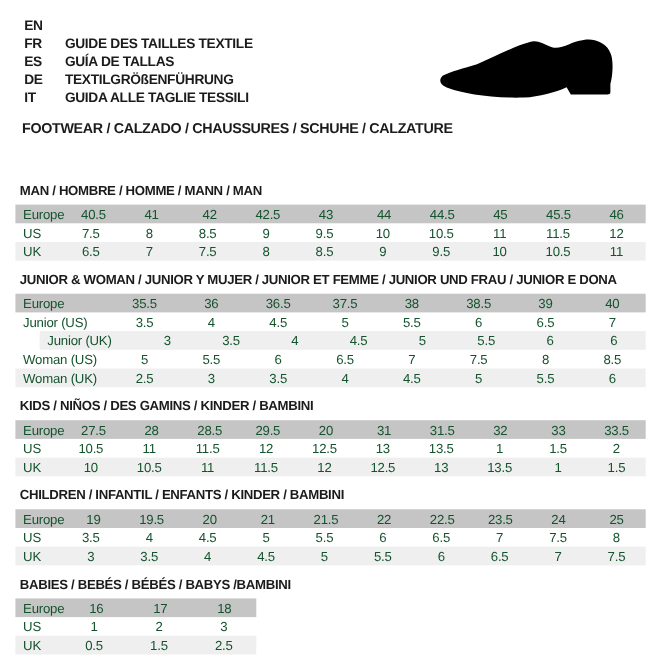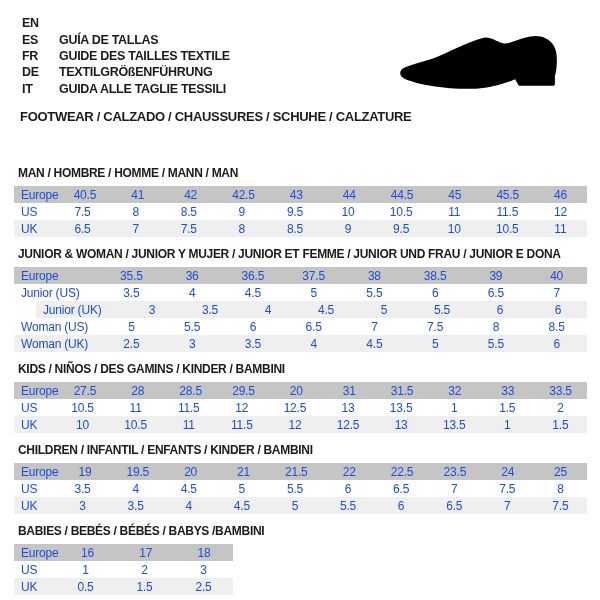--- a/index.html
+++ b/index.html
@@ -16,45 +16,45 @@
   .category-line { position:absolute; top:109px; left:20px;
                    font-weight:bold; font-size:13px; letter-spacing:-0.3px; }
   .shoe { position:absolute; top:27px; left:391px; width:180px; height:76px; }
   .shoe svg { display:block; width:100%; height:100%; }
   
   #sections { position:absolute; top:166px; left:14px; width:573px; }
   .size-section { margin-bottom:10px; }
   .tbl-title { font-weight:bold; font-size:12px; line-height:14px;
                letter-spacing:-0.3px; margin-bottom:6px; padding-left:4px;
                white-space:nowrap; }
-  .tbl { width:573px; font-size:12px; letter-spacing:-0.2px; color:#1d4ed8; }
+  .tbl { width:573px; font-size:12px; letter-spacing:-0.2px; color:#14532d; }
   .tbl.cols-3 { width:219px; }
   .row { display:flex; height:17px; align-items:center; }
   .row.head { background:#c5c5c5; }
   .row.stripe { background:#efefef; }
   .cell { flex:1 1 0; text-align:center; white-space:nowrap; }
   .cell.label { flex:0 0 42px; text-align:left; padding-left:7px; overflow:visible; }
   .tbl.cols-8 .cell.label { flex:0 0 87px; }
 </style>
 </head>
 <body>
 
 <div class="page">
 
   <div class="lang-list">
     <div class="lang-row">
       <span class="code">EN</span>
     </div>
     <div class="lang-row">
+      <span class="code">FR</span>
+      <span class="label">GUIDE DES TAILLES TEXTILE</span>
+    </div>
+    <div class="lang-row">
       <span class="code">ES</span>
       <span class="label">GUÍA DE TALLAS</span>
-    </div>
-    <div class="lang-row">
-      <span class="code">FR</span>
-      <span class="label">GUIDE DES TAILLES TEXTILE</span>
     </div>
     <div class="lang-row">
       <span class="code">DE</span>
       <span class="label">TEXTILGRÖßENFÜHRUNG</span>
     </div>
     <div class="lang-row">
       <span class="code">IT</span>
       <span class="label">GUIDA ALLE TAGLIE TESSILI</span>
     </div>
   </div>

